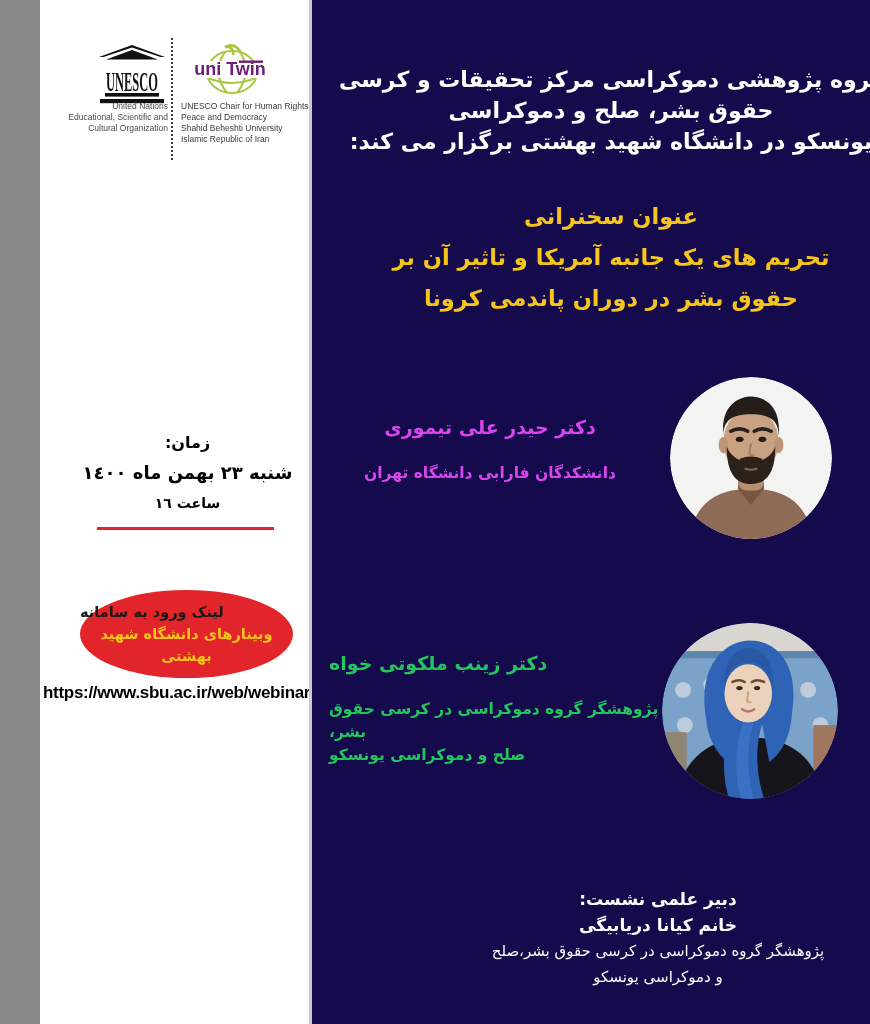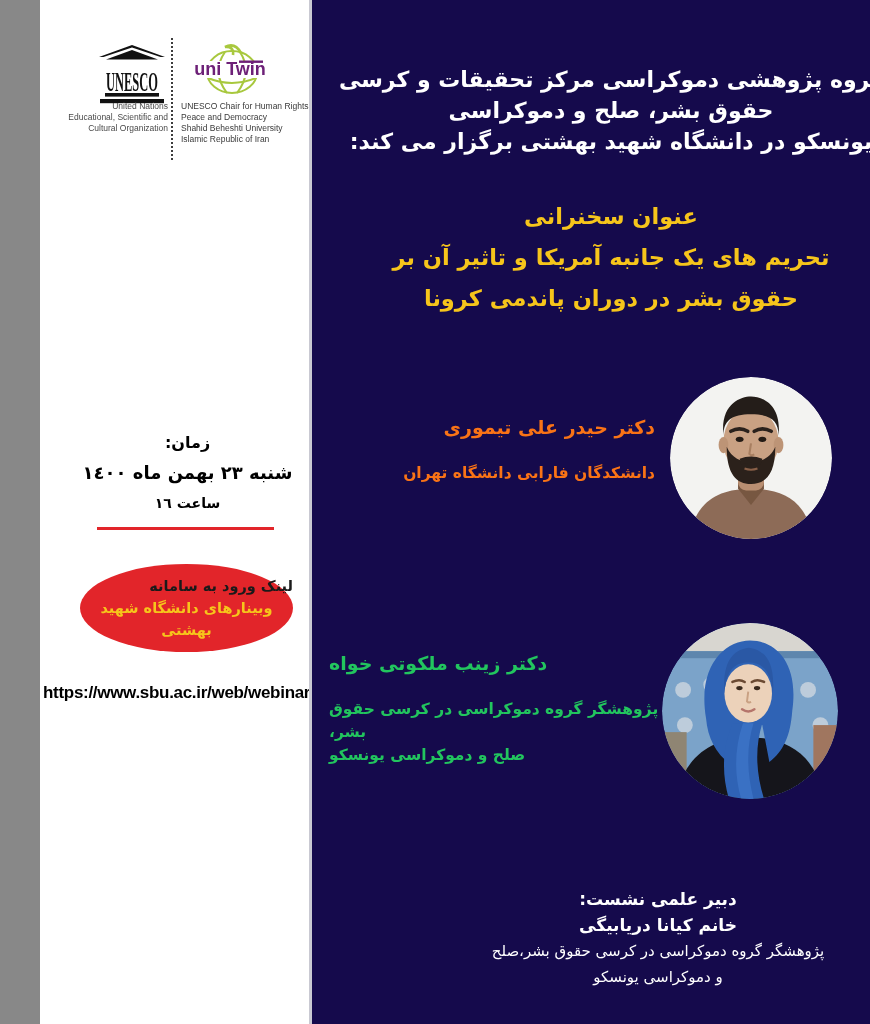--- a/index.html
+++ b/index.html
@@ -30,22 +30,22 @@
   }
   .time-block{
     position:absolute;left:20px;top:428px;width:255px;text-align:center;
     color:#000;font-weight:bold;direction:rtl;
   }
   .time-label{font-size:16px;line-height:30px;}
   .time-date{font-size:18px;line-height:30px;}
   .time-hour{font-size:14px;line-height:30px;}
   .red-line{position:absolute;left:57px;top:527px;width:177px;height:3px;background:var(--red);}
   .link-badge{
-    position:absolute;left:40px;top:564px;width:213px;height:88px;background:var(--red);
-    border-radius:50%;display:flex;flex-direction:column;align-items:flex-start;justify-content:center;
+    position:absolute;left:40px;top:590px;width:213px;height:88px;background:var(--red);
+    border-radius:50%;display:flex;flex-direction:column;align-items:flex-end;justify-content:center;
     direction:rtl;text-align:center;cursor:pointer;
   }
   .badge-line1{font-size:14.5px;font-weight:bold;color:#1a1a1a;line-height:22px;}
   .badge-line2{font-size:14.5px;font-weight:bold;color:var(--gold);line-height:22px;}
   .webinar-url{
     position:absolute;left:3px;top:683px;width:268px;
     font-family:"Liberation Sans",sans-serif;font-weight:bold;font-size:17px;
     color:#000;letter-spacing:-0.3px;white-space:nowrap;text-decoration:none;
   }
   
@@ -53,21 +53,21 @@
   .fa{direction:rtl;}
   .intro{
     position:absolute;left:18px;top:64px;width:562px;text-align:center;
     color:#ffffff;font-weight:bold;font-size:22px;line-height:31px;
   }
   .talk-title{
     position:absolute;left:28px;top:196px;width:542px;text-align:center;
     color:var(--gold);font-weight:bold;font-size:22.5px;line-height:41px;
   }
   .speaker1-text{
-    position:absolute;left:13px;top:416px;width:330px;text-align:right;color:#f97316;
+    position:absolute;left:13px;top:416px;width:330px;text-align:center;color:#d946ef;
   }
   .speaker2-text{
     position:absolute;left:17px;top:652px;width:340px;text-align:left;color:#22c55e;
   }
   .speaker-name{font-size:19px;font-weight:bold;margin-bottom:24px;}
   .speaker-role{font-size:15.5px;font-weight:bold;line-height:23px;}
   .photo{position:absolute;border-radius:50%;overflow:hidden;}
   .photo svg{display:block;width:100%;height:100%;}
   .photo1{left:358px;top:377px;width:162px;height:162px;}
   .photo2{left:350px;top:623px;width:176px;height:176px;}

